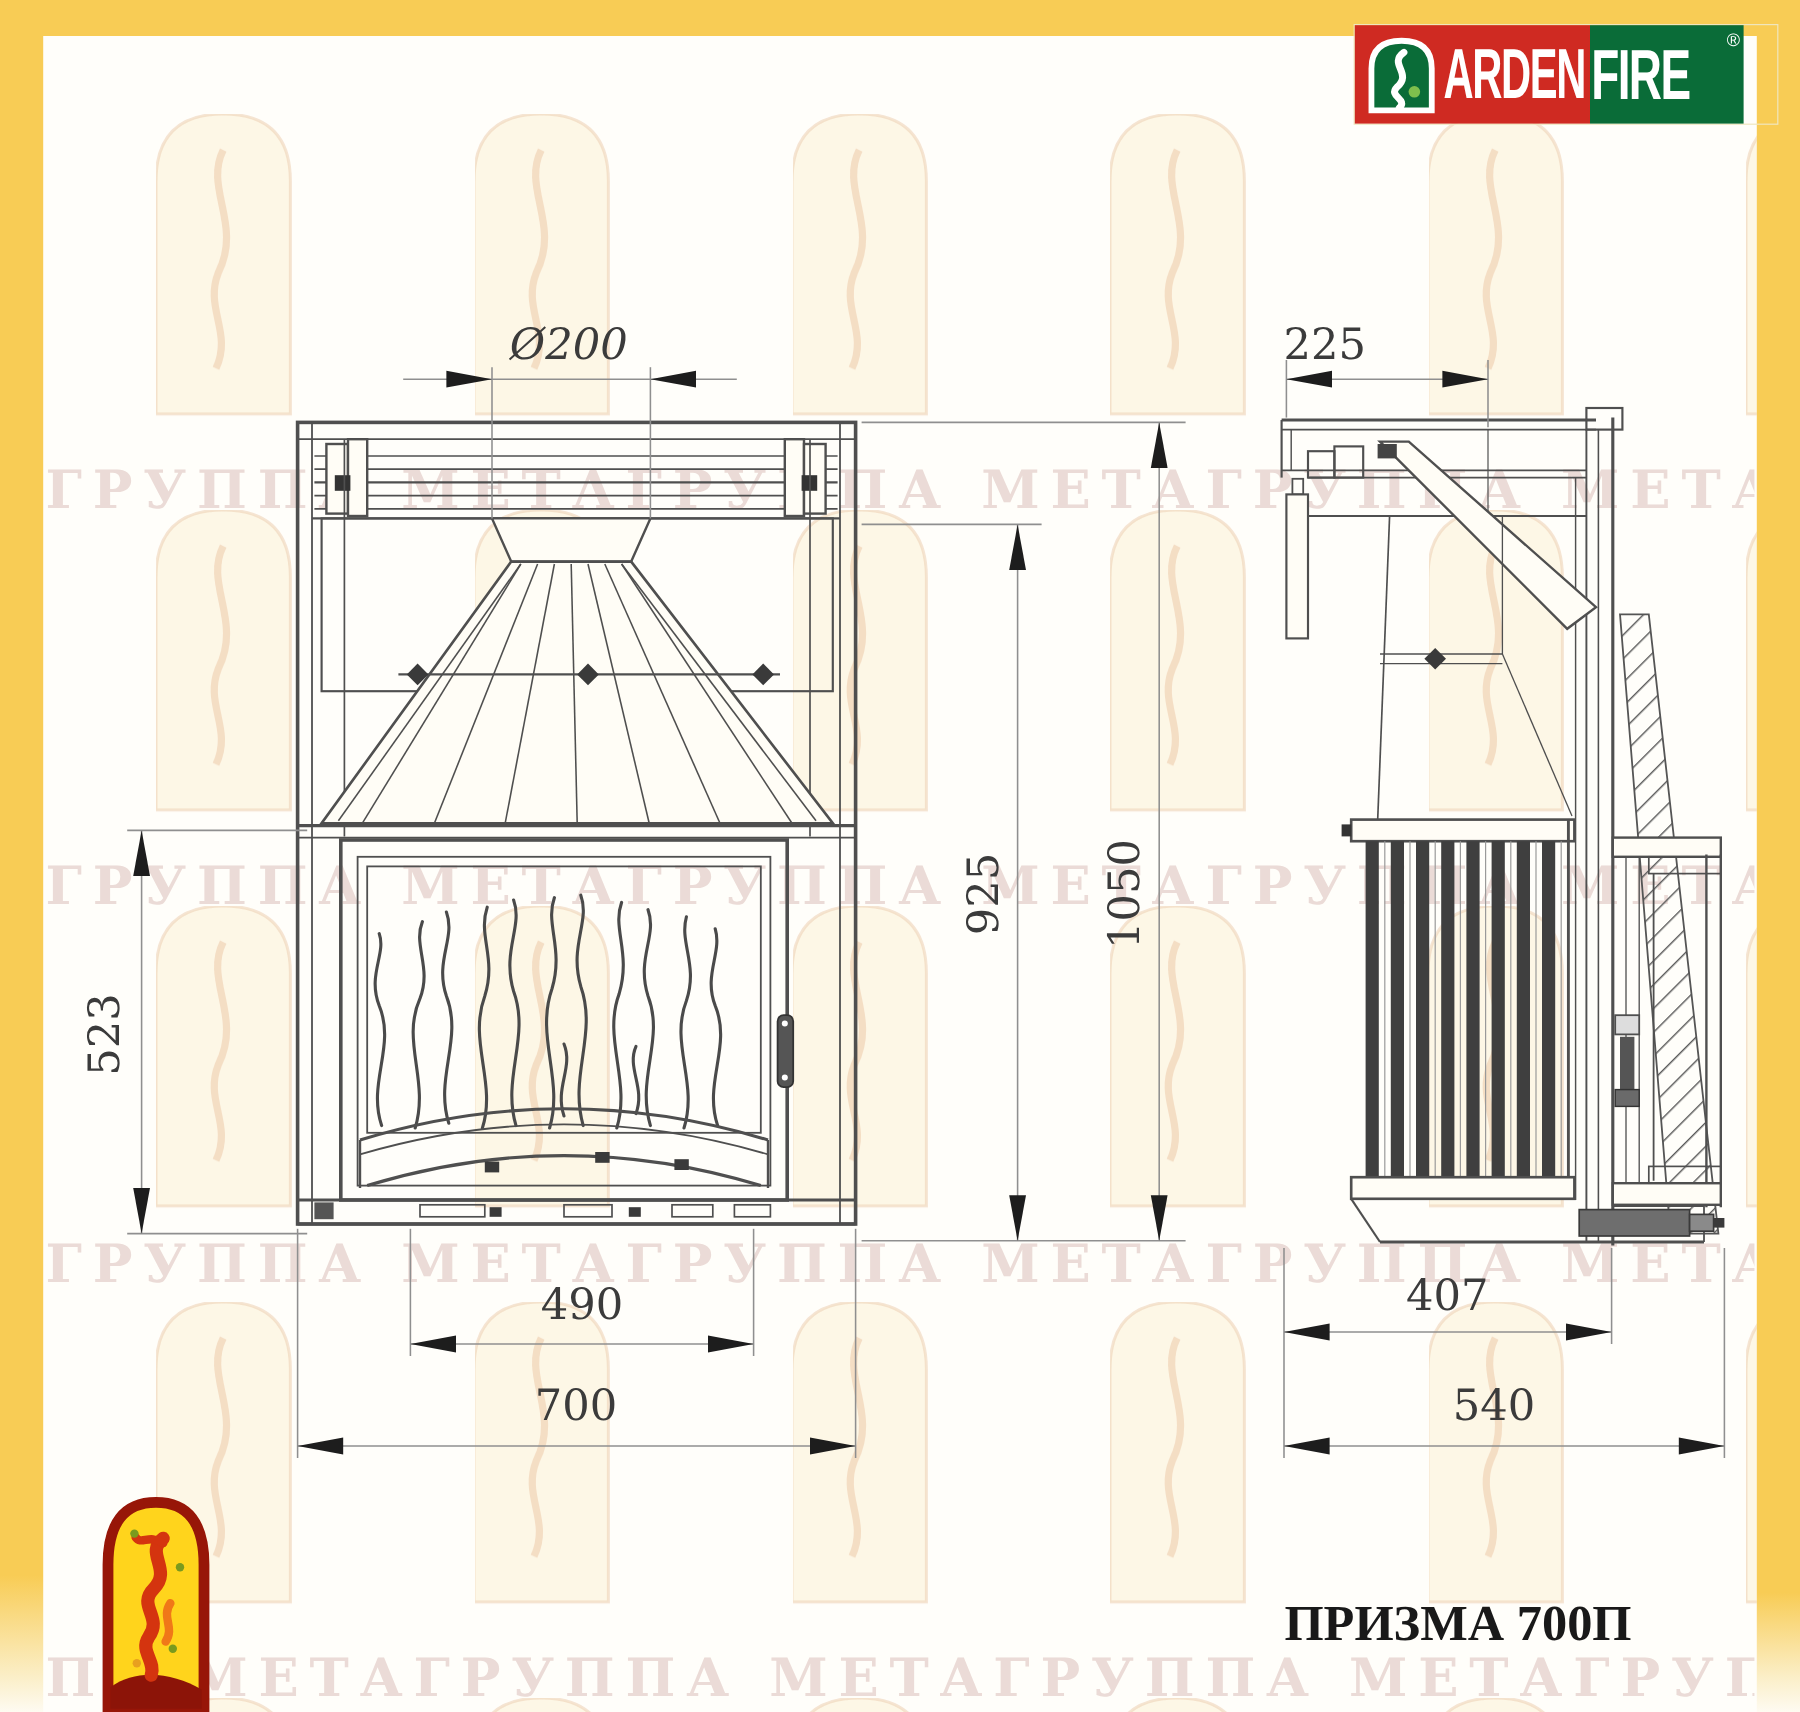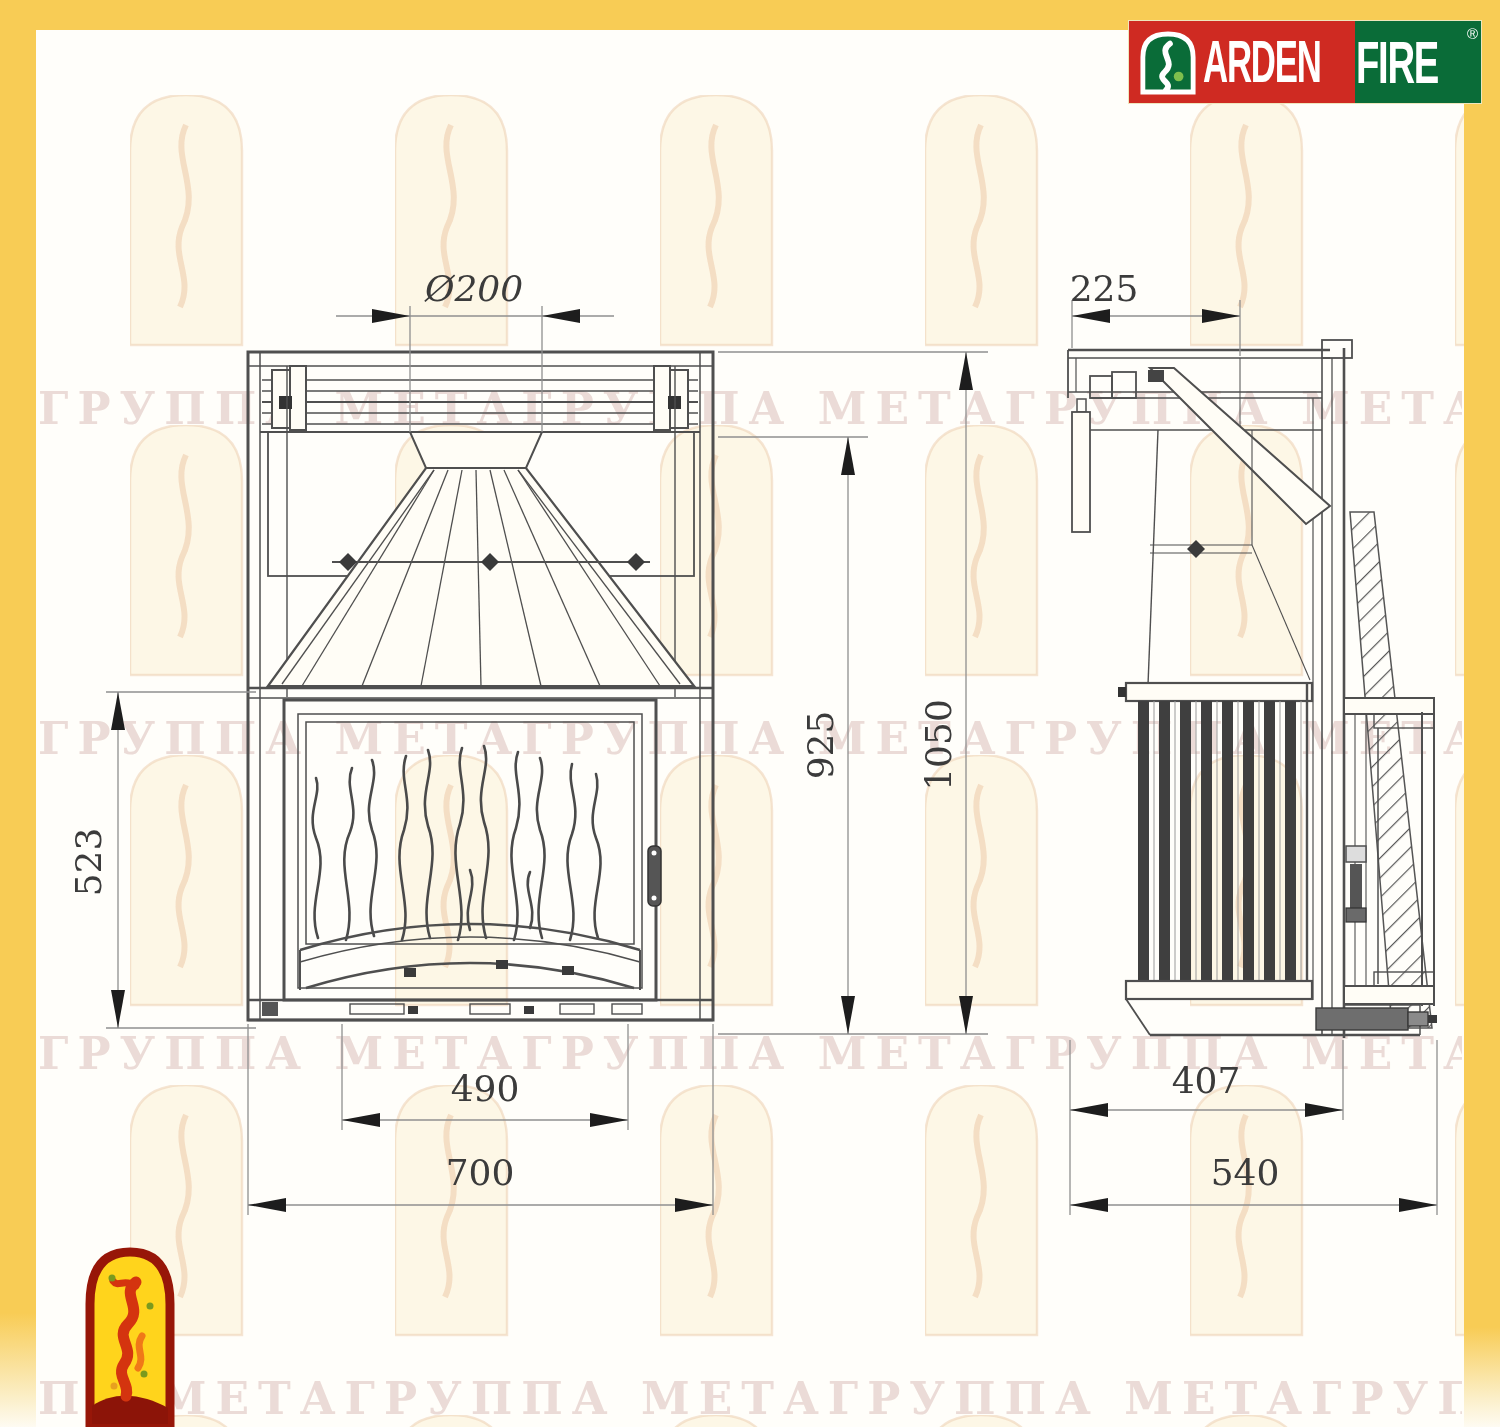--- a/index.html
+++ b/index.html
@@ -17,21 +17,21 @@
           font-weight:bold;font-size:44px;letter-spacing:9px;color:rgba(196,152,148,0.34);}
   
   #drawing{position:absolute;left:0;top:0;z-index:2;}
   
   .dim{position:absolute;z-index:3;font-size:36px;color:#3b3b3b;white-space:nowrap;
        transform:translate(-50%,-50%);}
   .dim.vert{transform:translate(-50%,-50%) rotate(-90deg);}
   
   #logo{position:absolute;left:1128px;top:20px;width:354px;height:84px;display:flex;z-index:7;
         border:1px solid #efe6bd;box-sizing:border-box;}
-  #logo-left{background:#CF2A22;width:226px;height:100%;display:flex;align-items:center;}
+  #logo-left{background:#CF2A22;width:196px;height:100%;display:flex;align-items:center;}
   #logo-right{background:#0A6C38;width:128px;height:100%;position:relative;display:flex;align-items:flex-start;}
   .logo-word{font-family:"Liberation Sans",sans-serif;font-weight:bold;color:#ffffff;font-size:58px;
              display:inline-block;transform-origin:left center;line-height:84px;}
   #logo-word-left{transform:scale(0.60,1.02);margin-left:2px;letter-spacing:-2px;}
   #logo-word-right{transform:scale(0.66,1.02);margin-left:1px;letter-spacing:-2px;}
   #logo-reg{position:absolute;top:4px;right:3px;color:#ffffff;font-size:15px;
             font-family:"Liberation Sans",sans-serif;}
   #logo-icon{margin:0 4px 0 10px;flex:0 0 auto;}
   
   #mascot{position:absolute;left:84px;top:1244px;width:92px;height:183px;z-index:4;}
@@ -319,18 +319,19 @@
     <path d="M8,162 C30,146 60,150 84,164 L84,180 L8,180 Z" fill="#8C1408"></path>
     <path d="M52,38 C36,50 60,64 44,80 C30,94 52,104 40,120 C32,132 46,140 42,152" fill="none" stroke="#D4340F" stroke-width="11" stroke-linecap="round"></path>
     <path d="M52,42 C40,34 34,44 29,37" fill="none" stroke="#D4340F" stroke-width="7" stroke-linecap="round"></path>
     <path d="M58,92 C50,104 62,112 54,124" fill="none" stroke="#F07818" stroke-width="7" stroke-linecap="round"></path>
     <circle cx="28" cy="34" r="3.5" fill="#7A9A1E"></circle>
     <circle cx="66" cy="62" r="3.5" fill="#7A9A1E"></circle>
     <circle cx="60" cy="130" r="3.5" fill="#7A9A1E"></circle>
     <circle cx="30" cy="142" r="3.5" fill="#E8A01F"></circle>
   </svg>
 
+  <div id="model-title">ПРИЗМА 700П</div>
 
   <div class="band" id="band-top"></div>
   <div class="band" id="band-left"></div>
   <div class="band" id="band-right"></div>
 
 </div>
 
 </body></html>

